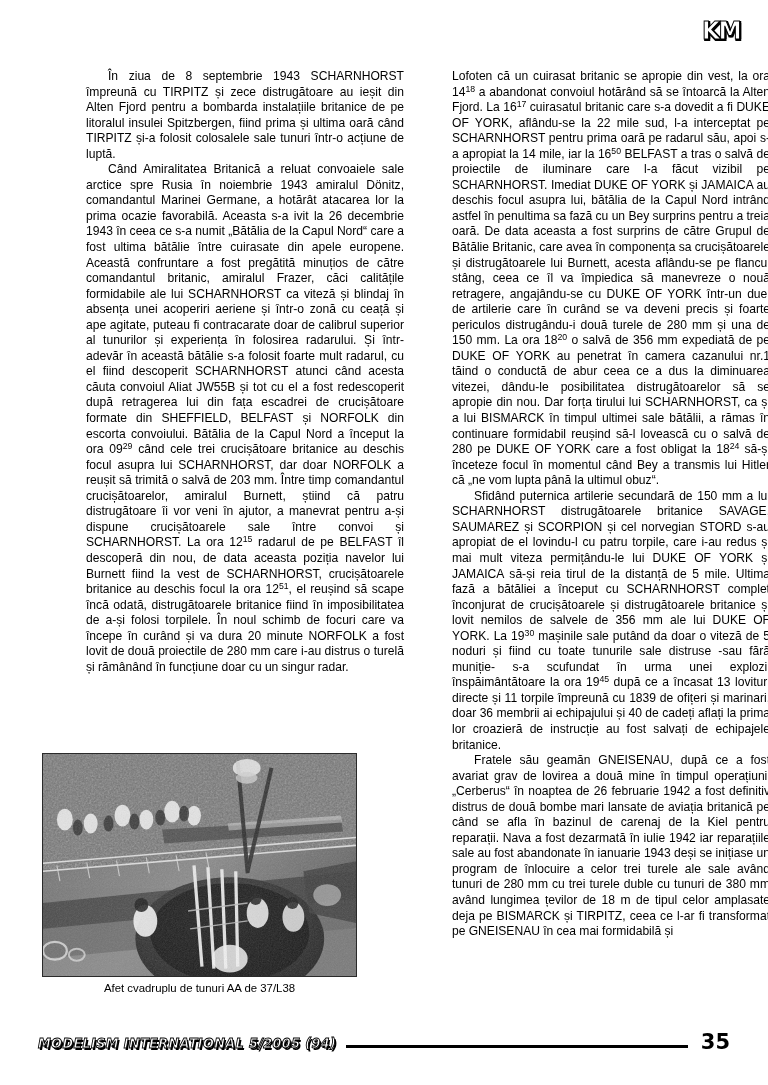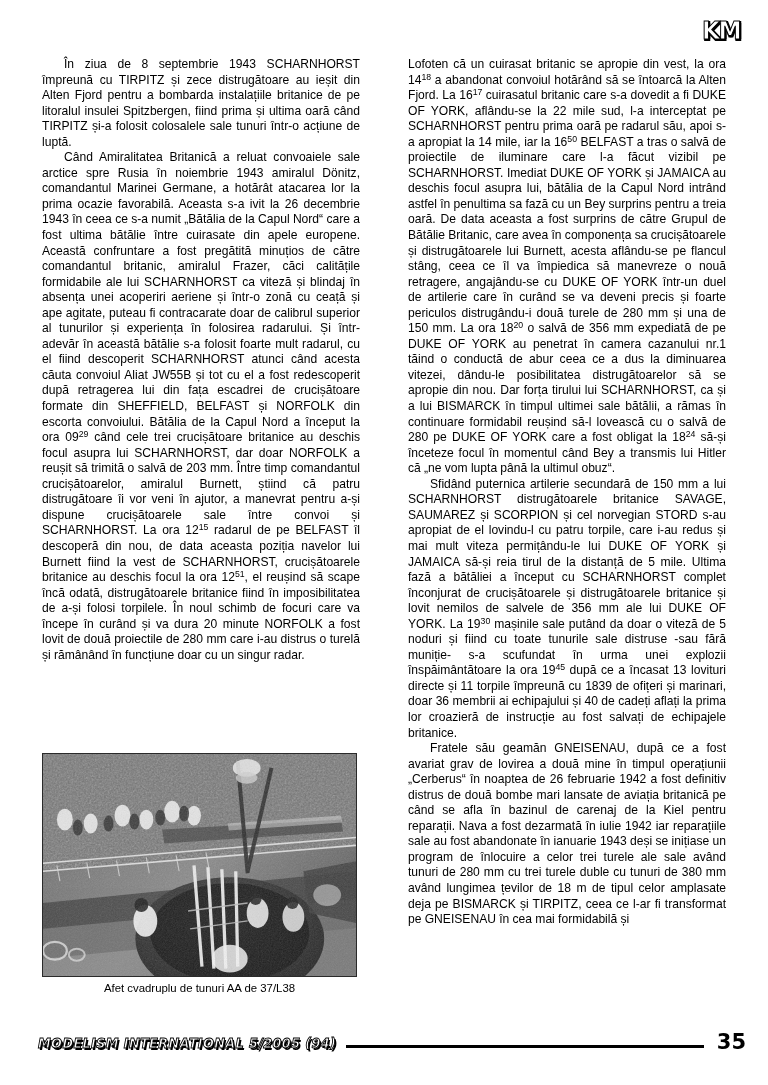--- a/index.html
+++ b/index.html
@@ -46,22 +46,23 @@
   
   .columns {
     position: absolute;
     left: 42px;
     top: 57px;
     width: 684px;
     height: 930px;
   }
   .col {
     position: absolute;
-    top: 0;
+    top: 12px;
     width: 318px;
+    margin-left: 44px;
   }
   .col-left  { left: 0; }
   .col-right { left: 366px; }
 
   .col p {
     margin: 0;
     font-size: 12.1px;
     line-height: 15.55px;
     text-align: justify;
     text-justify: inter-word;
@@ -101,21 +102,21 @@
     text-align: center;
     font-size: 11.4px;
     line-height: 15px;
     padding-top: 4px;
   }
 
   
   .footer {
     position: absolute;
     left: 38px;
-    right: 22px;
+    right: 38px;
     bottom: 27px;
     height: 22px;
   }
   .footer-title {
     position: absolute;
     left: 0;
     top: 0;
     font-family: "DejaVu Sans", sans-serif;
     font-weight: bold;
     font-style: italic;

